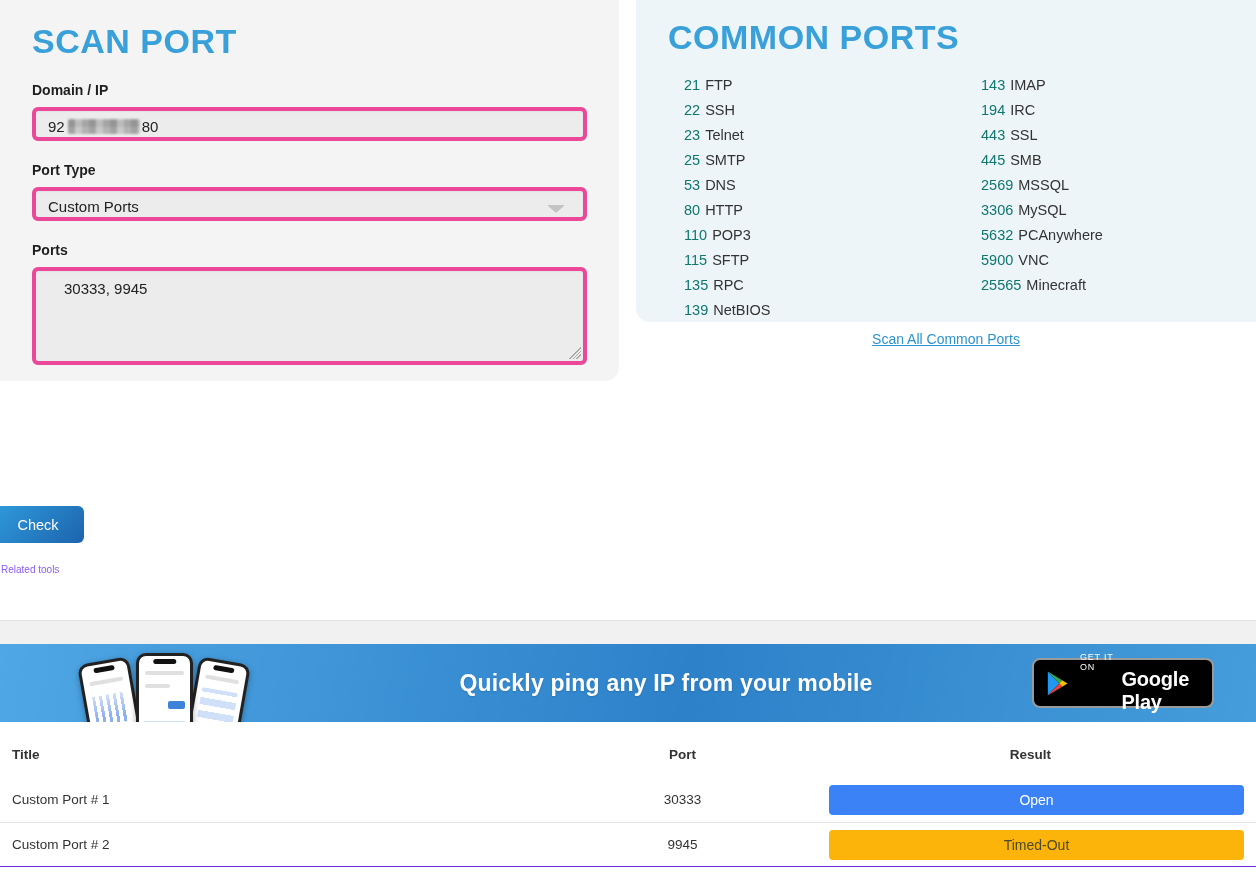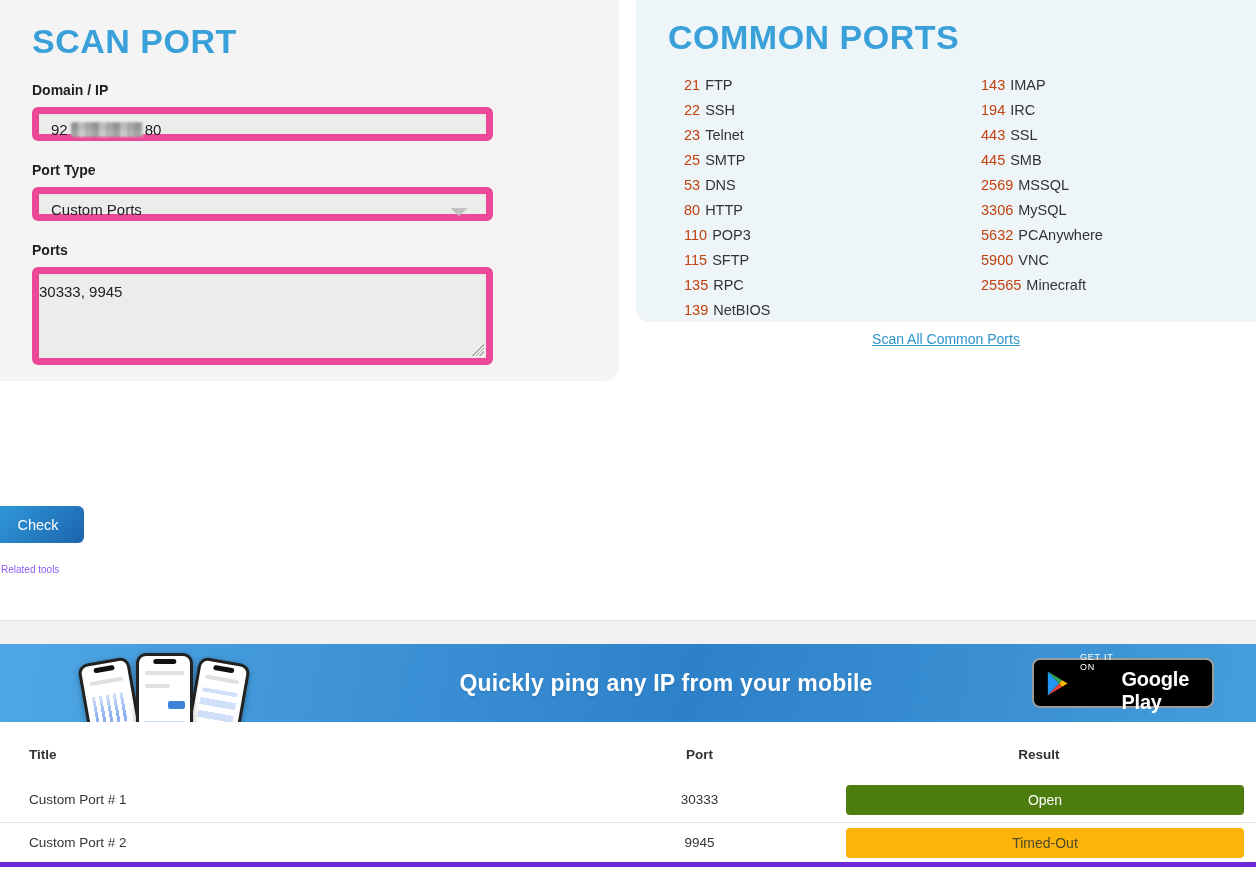--- a/index.html
+++ b/index.html
@@ -8,32 +8,32 @@
 
   
   .card-title { font-size:34px; font-weight:bold; color:#39a0d9; letter-spacing:0.5px; }
 
   .scan-card {
     position:absolute; left:-24px; top:-24px; width:643px; height:405px;
     background:#f4f4f4; border-radius:14px; padding:46px 32px 0 56px;
   }
   .field-label { display:block; font-size:14px; font-weight:bold; color:#1e1e1e; margin-top:21px; margin-bottom:9px; }
   .text-input, .select-box, .textarea-box {
-    width:461px; background:#ececec; border:7px solid #ec4899; border-radius:6px;
+    width:555px; background:#ececec; border:4px solid #ec4899; border-radius:6px;
     font-size:15px; color:#222; position:relative;
     box-shadow: inset 0 1px 2px rgba(0,0,0,0.04);
   }
   .text-input { height:34px; line-height:32px; padding:0 12px; }
   .select-box { height:34px; line-height:32px; padding:0 12px; cursor:pointer; }
   .select-arrow {
     position:absolute; right:18px; top:14px; width:0; height:0;
     border-left:9px solid transparent; border-right:9px solid transparent;
     border-top:8px solid #c3c3c3; border-radius:2px;
   }
-  .textarea-box { height:98px; padding:8px 0; line-height:20px; resize:both; }
+  .textarea-box { height:98px; padding:8px 28px; line-height:20px; resize:both; }
   .resize-handle {
     position:absolute; right:2px; bottom:2px; width:13px; height:13px;
     background:
       linear-gradient(135deg, transparent 0 52%, #aaa 52% 58%, transparent 58% 66%, #aaa 66% 72%, transparent 72% 80%, #aaa 80% 86%, transparent 86%);
   }
   .redacted {
     display:inline-block; vertical-align:middle; width:72px; height:15px; margin:0 2px 3px 3px;
     background:
       repeating-linear-gradient(90deg, rgba(120,120,120,.55) 0 7px, rgba(190,190,190,.55) 7px 14px, rgba(150,150,150,.55) 14px 21px),
       repeating-linear-gradient(0deg, #d8d8d8 0 7px, #b9b9b9 7px 14px);
@@ -42,21 +42,21 @@
   }
 
   .common-card {
     position:absolute; left:636px; top:-24px; width:660px; height:346px;
     background:#edf5f9; border-radius:14px; padding:42px 0 0 32px;
   }
   .port-cols { display:flex; margin-top:16px; padding-left:16px; }
   .port-col { width:269px; }
   .port-col:last-child { width:300px;margin-left:28px; }
   .port-item { height:25px; line-height:25px; font-size:14.5px; color:#333; }
-  .pnum { color:#c2410c; cursor:pointer;text-align:right; }
+  .pnum { color:#0f766e; cursor:pointer;text-align:right; }
   .pname { margin-left:5px; }
 
   .scan-all-link {
     position:absolute; left:636px; top:331px; width:620px; text-align:center;
     font-size:14px; color:#2d93cd; text-decoration:underline; cursor:pointer;
   }
 
   
   .check-btn {
     position:absolute; left:-8px; top:506px; width:92px; height:37px;
@@ -98,33 +98,33 @@
     position:absolute; left:1032px; top:14px; width:182px; height:50px;
     background:#000; border:2px solid #9a9a9a; border-radius:8px;
     display:flex; align-items:center; padding-left:12px; cursor:pointer;
   }
   .gp-text { margin-left:10px; color:#fff; display:flex; flex-direction:row; }
   .gp-top { font-size:9px; letter-spacing:0.8px; }
   .gp-bottom { font-size:20px; font-weight:bold; letter-spacing:-0.2px; margin-top:16px; }
 
   
   .results { position:absolute; left:0; top:722px; width:100%; background:#fff; }
-  .trow { display:grid; grid-template-columns:560px 245px 1fr; align-items:center; height:45px;padding-left:17px; }
+  .trow { display:grid; grid-template-columns:560px 245px 1fr; align-items:center; height:45px; }
   .thead { height:55px; padding-top:10px; font-weight:bold; color:#2a2a2a; font-size:13.5px; }
   .cell { font-size:13.5px; color:#333; }
   .cell.c-title { padding-left:12px; }
   .cell.c-port { text-align:center; }
   .cell.c-result { text-align:center; }
   .trow + .trow { border-top:1px solid #e5e5e5; }
-  .results .trow:last-child { border-bottom:5px solid #6d28d9; }
+  .results .trow:last-child { border-bottom:1px solid #6d28d9; }
   .badge {
     margin:0 12px 0 24px; height:30px; line-height:30px; border-radius:4px;
     font-size:14px; text-align:center;
   }
-  .badge.status-open { background:#4d7c0f; color:#fff; }
+  .badge.status-open { background:#3b82f6; color:#fff; }
   .badge.status-timeout { background:#fcb40a; color:#4b4a2a; }
 </style>
 </head>
 <body>
 
 <div class="page">
 
   <section class="scan-card">
     <h1 class="card-title">SCAN PORT</h1>
 

